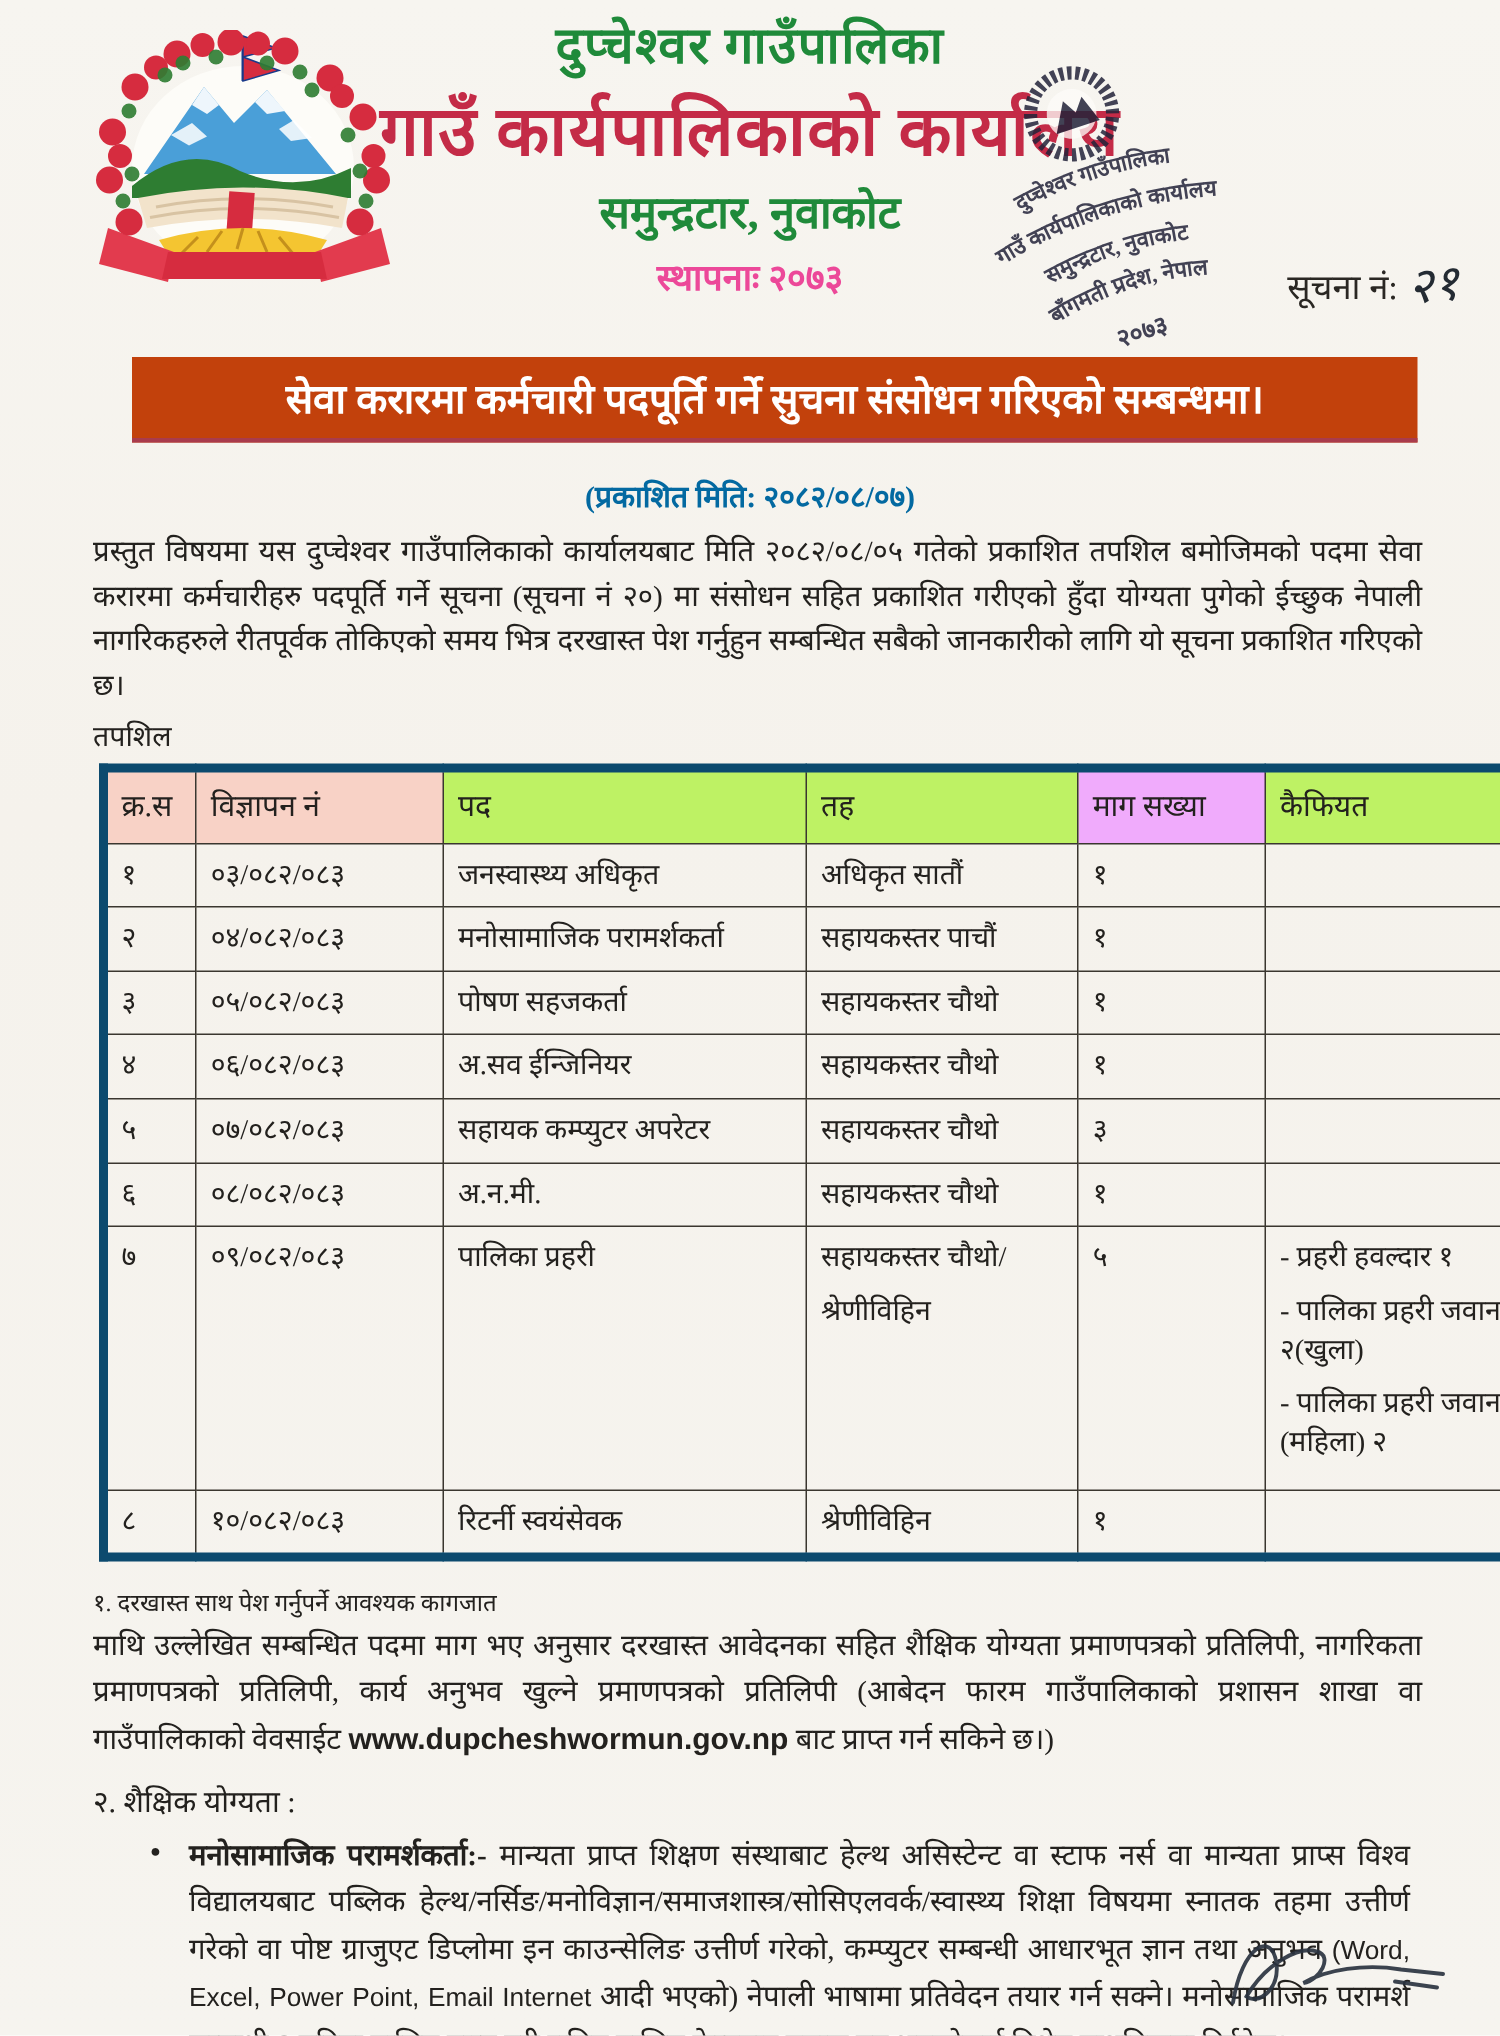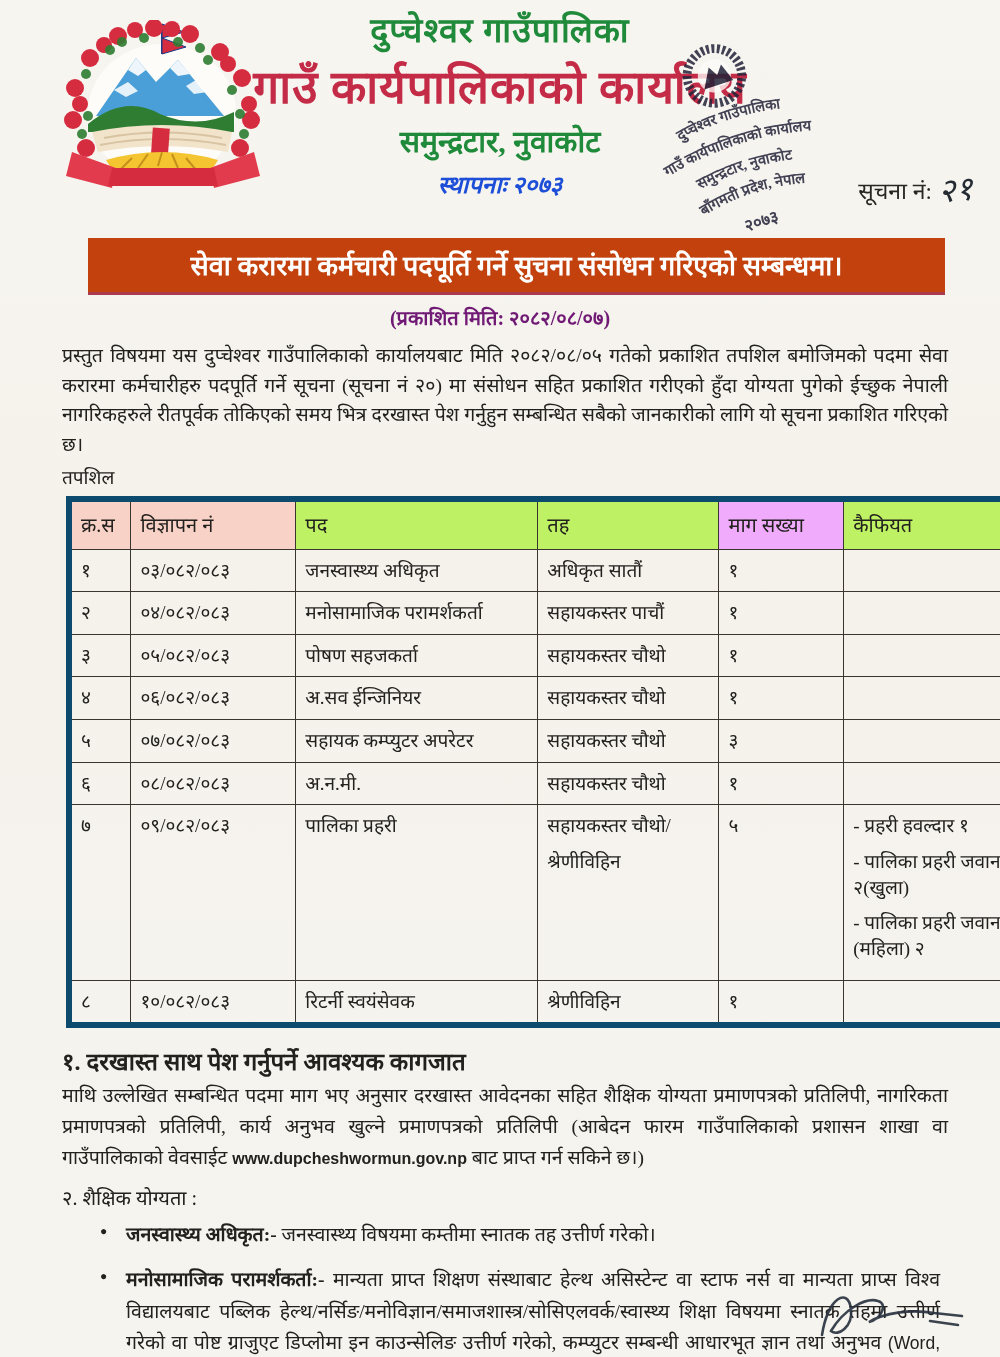--- a/index.html
+++ b/index.html
@@ -9,41 +9,41 @@
     background: linear-gradient(180deg,#f7f5f0 0%, #f5f2ec 40%, #f6f4ef 100%);
     font-family:"Liberation Serif","DejaVu Serif",serif;
     color:#23211e;
   }
   .header { position:relative; height:232px; }
   .emblem { position:absolute; left:58px; top:20px; width:210px; height:180px; }
   .titles { position:absolute; left:0; right:0; top:6px; text-align:center; }
   .t1 { font-size:34px; font-weight:bold; color:#1f8a3a; letter-spacing:1px; }
   .t2 { font-size:46px; font-weight:bold; color:#c42b47; margin-top:2px; letter-spacing:1px; }
   .t3 { font-size:30px; font-weight:bold; color:#1f8a3a; margin-top:4px; }
-  .t4 { font-size:24px; font-weight:bold; color:#1d4ed8; margin-top:6px;font-style:italic; }
+  .t4 { font-size:24px; font-weight:bold; color:#ec4899; margin-top:6px; }
   .stamp { position:absolute; left:600px; top:34px; width:265px; height:205px; opacity:.85; }
   .notice-no { position:absolute; right:28px; top:164px; font-size:23px; color:#2a2723; white-space:nowrap; }
   .notice-no .hand { font-size:33px; font-style:italic; display:inline-block; transform:rotate(-6deg) translateY(2px); color:#242b33; font-family:"DejaVu Sans",sans-serif; }
   .banner { margin:6px 55px 0 88px; background:#c2410c; border-bottom:3px solid #a93b4c; color:#fff;
     text-align:center; font-size:27px; font-weight:bold; padding:8px 0 9px; }
-  .pubdate { text-align:center; font-size:20px; font-weight:600; margin-top:9px; color:#701a75; }
+  .pubdate { text-align:center; font-size:20px; font-weight:600; margin-top:22px; color:#0369a1; }
   .intro { margin:10px 52px 0 62px; font-size:19.5px; line-height:1.52; text-align:justify; }
   .tapasil { margin:4px 0 6px 62px; font-size:19px;font-family:Liberation Serif, serif; }
   table.vtable { border-collapse:collapse; margin-left:66px; width:959px; table-layout:fixed;
     border:6px solid #0c4a6e; }
   table.vtable th, table.vtable td { border:1.5px solid #3a362f; font-weight:normal;
     padding:8px 9px; font-size:19px; text-align:left; vertical-align:top; line-height:1.35; }
   table.vtable th { background:#bef264; font-size:20px; padding:10px 9px; }
   table.vtable th:nth-child(1), table.vtable th:nth-child(2) { background:#f8d2c6; }
   table.vtable th:nth-child(5) { background:#f0abfc; }
   td .remark-line { margin-bottom:10px; }
-  .sec1-head { margin:16px 0 4px 62px; font-size:24px; font-weight:bold; }
+  .sec1-head { margin:16px 0 4px 62px; font-size:16px; font-weight:normal; }
   .sec1-body { margin:2px 52px 0 62px; font-size:19.5px; line-height:1.58; text-align:justify; }
   .latin { font-family:"Liberation Sans","DejaVu Sans",sans-serif; font-size:17.5px; }
-  .url { font-family:"Liberation Sans","DejaVu Sans",sans-serif; font-weight:bold; font-size:16px; }
+  .url { font-family:"Liberation Sans","DejaVu Sans",sans-serif; font-weight:bold; font-size:20px; }
   .sec2-head { margin:10px 0 2px 62px; font-size:20px; }
   ul.bullets { margin:8px 60px 0 100px; list-style:none; }
   ul.bullets li { position:relative; padding-left:26px; margin-bottom:14px;
     font-size:19.5px; line-height:1.62; text-align:justify; }
   ul.bullets li::before { content:"●"; position:absolute; left:0; top:3px; font-size:12px; color:#23211e; }
   ul.bullets .b-title { font-weight:bold; }
   .signature { position:absolute; right:10px; bottom:-6px; width:180px; height:90px; }
   [data-interactable] { cursor:default; }
 </style>
 </head>
@@ -244,19 +244,18 @@
     </tbody>
 </table>
 
 <div class="sec1-head" data-interactable="false">१. दरखास्त साथ पेश गर्नुपर्ने आवश्यक कागजात</div>
 <p class="sec1-body" data-interactable="false">
   <span data-interactable="false">माथि उल्लेखित सम्बन्धित पदमा माग भए अनुसार दरखास्त आवेदनका सहित शैक्षिक योग्यता प्रमाणपत्रको प्रतिलिपी, नागरिकता प्रमाणपत्रको प्रतिलिपी, कार्य अनुभव खुल्ने प्रमाणपत्रको प्रतिलिपी (आबेदन फारम गाउँपालिकाको प्रशासन शाखा वा गाउँपालिकाको वेवसाईट </span><span class="url" data-interactable="false">www.dupcheshwormun.gov.np</span><span data-interactable="false"> बाट प्राप्त गर्न सकिने छ।)</span>
 </p>
 
 <div class="sec2-head" data-interactable="false">२. शैक्षिक योग्यता :</div>
 <ul class="bullets" data-interactable="false">
-    <li data-interactable="false"><span class="b-title" data-interactable="false">जनस्वास्थ्य अधिकृत:-</span><span data-interactable="false"> जनस्वास्थ्य विषयमा कम्तीमा स्नातक तह उत्तीर्ण गरेको।</span></li>
     <li data-interactable="false"><span class="b-title" data-interactable="false">मनोसामाजिक परामर्शकर्ता:-</span><span data-interactable="false"> मान्यता प्राप्त शिक्षण संस्थाबाट हेल्थ असिस्टेन्ट वा स्टाफ नर्स वा मान्यता प्राप्स विश्व विद्यालयबाट पब्लिक हेल्थ/नर्सिङ/मनोविज्ञान/समाजशास्त्र/सोसिएलवर्क/स्वास्थ्य शिक्षा विषयमा स्नातक तहमा उत्तीर्ण गरेको वा पोष्ट ग्राजुएट डिप्लोमा इन काउन्सेलिङ उत्तीर्ण गरेको, कम्प्युटर सम्बन्धी आधारभूत ज्ञान तथा अनुभव </span><span class="latin" data-interactable="false">(Word, Excel, Power Point, Email Internet </span><span data-interactable="false">आदी भएको) नेपाली भाषामा प्रतिवेदन तयार गर्न सक्ने। मनोसामाजिक परामर्श सम्बन्धी ६ महिना तालिम प्राप्त गरी राष्ट्रिय तालिम केन्द्रबाट प्रमाण पत्र भएकोलाई विशेष प्राथमिकता दिईनेछ।</span></li>
   </ul>
 
 <svg class="signature" viewBox="0 0 180 90" data-interactable="false" aria-hidden="true">
   <path d="M12 62 C 18 24 38 14 41 36 C 43 54 28 64 21 58 C 34 36 56 24 68 28 C 79 31 70 47 59 49 C 74 40 100 36 124 40 L 152 43 M 120 48 L 148 52" fill="none" stroke="#2a3340" stroke-width="2.6" stroke-linecap="round" opacity=".92"></path>
 </svg>
 
 </body></html>

